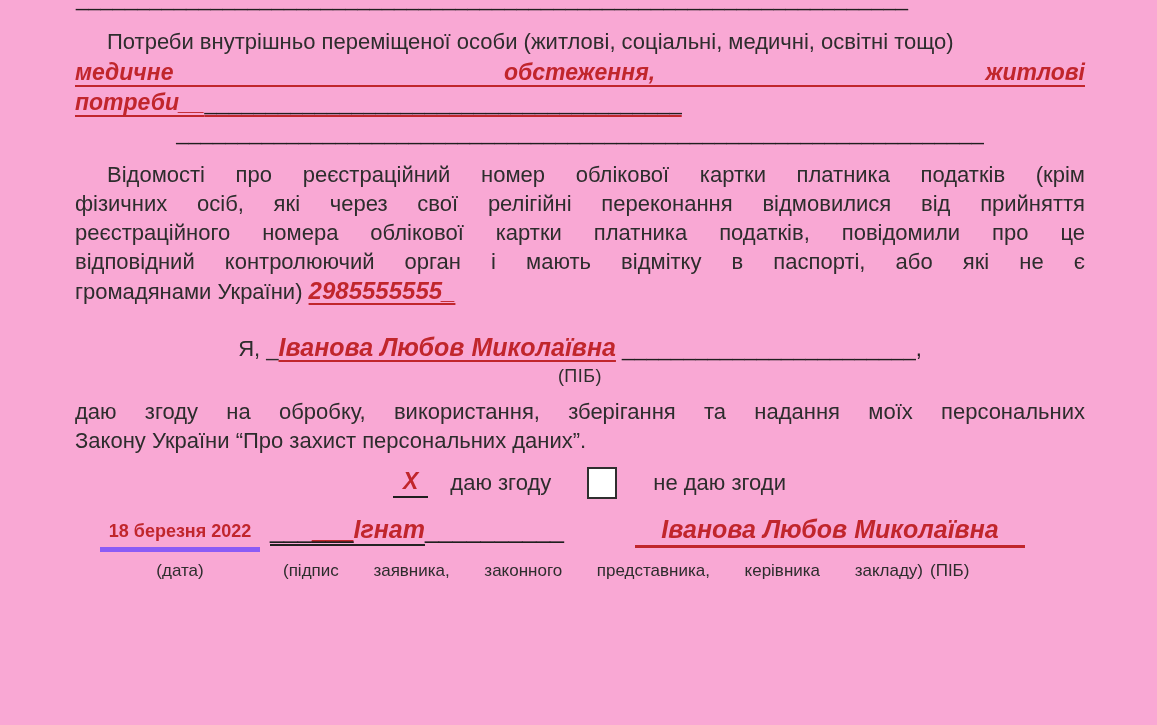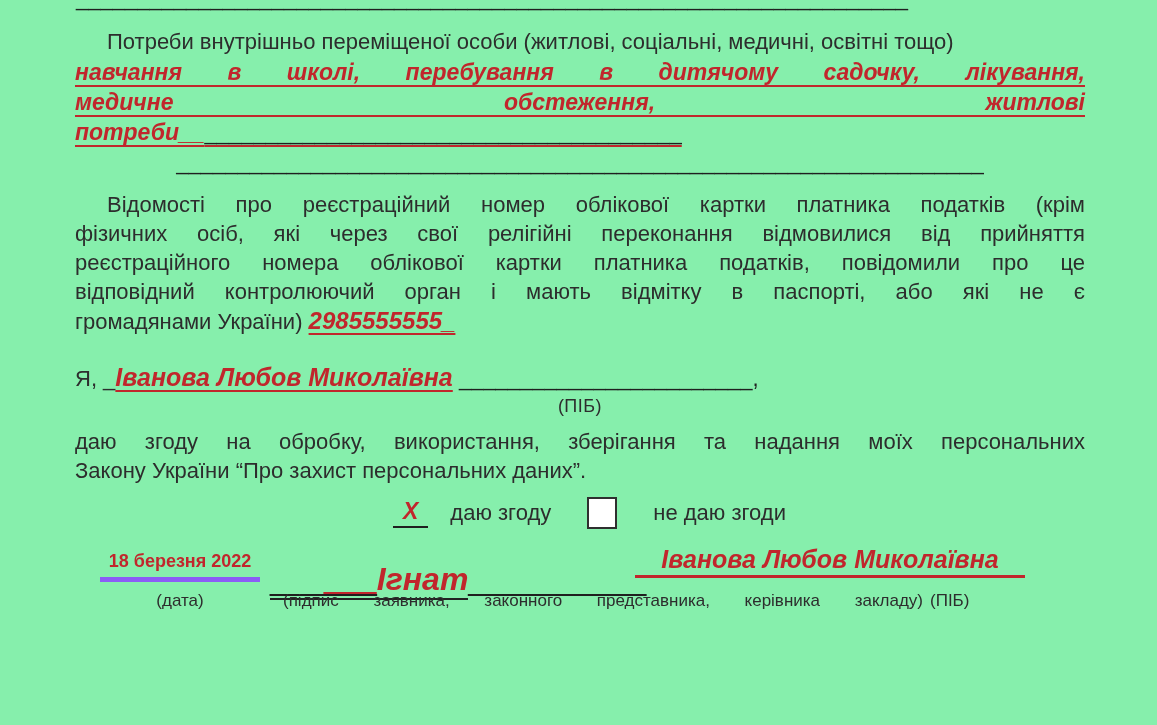--- a/index.html
+++ b/index.html
@@ -4,21 +4,21 @@
 <style>
   :root{
     --ink:#2d2d2d;
     --rule:#1f1f1f;
     --red:#c1262c;
   }
   html,body{margin:0;padding:0;background:#ffffff;}
   .page{
     position:relative;
     width:1157px;height:725px;
-    background:#86efac;
+    background:#f9a8d4;
     overflow:hidden;
     font-family:"Liberation Sans", sans-serif;
     color:var(--ink);
     font-size:22px;
   }
   .content{position:relative;margin:0 72px 0 75px;}
   
   .top-rule{position:absolute;top:-14px;left:76px;white-space:nowrap;color:var(--rule);letter-spacing:0;font-size:22px;}
   .p{line-height:29px;text-align:justify;}
   .jline{text-align:justify;text-align-last:justify;line-height:29px;white-space:normal;}
@@ -27,41 +27,41 @@
     color:var(--red);font-weight:bold;font-style:italic;font-size:23px;line-height:30px;
     text-decoration:underline;text-decoration-thickness:2px;text-underline-offset:5px;
   }
   .fill-just{text-align:justify;text-align-last:justify;}
   .blank{color:var(--rule);text-decoration:none;font-style:normal;font-weight:normal;font-size:22px;}
   .center-rule{line-height:30px;text-align:center;color:var(--rule);white-space:nowrap;overflow:hidden;}
   .redval{
     color:var(--red);font-weight:bold;font-style:italic;font-size:24px;
     text-decoration:underline;text-decoration-thickness:2px;text-underline-offset:4px;
   }
-  .me-line{margin-top:26px;line-height:30px;white-space:nowrap;}
+  .me-line{margin-top:26px;line-height:30px;white-space:nowrap;text-align:center;}
   .me-name{
     color:var(--red);font-weight:bold;font-style:italic;font-size:25px;
     text-decoration:underline;text-decoration-thickness:2px;text-underline-offset:4px;
   }
   .pib1{line-height:24px;font-size:18px;text-align:center;letter-spacing:.5px;}
   .choice{margin-top:11px;height:34px;display:flex;align-items:center;padding-left:318px;}
   .xmark{
     color:var(--red);font-weight:bold;font-style:italic;font-size:23px;
     border-bottom:2px solid var(--rule);padding:0 10px 1px 10px;
   }
   .choice-label{margin-left:22px;}
   .choice-box{margin-left:36px;width:30px;height:32px;border:2px solid #2f2f2f;box-sizing:border-box;background:#fff;}
   .choice-label2{margin-left:36px;}
   .sig{position:relative;margin-top:15px;height:86px;}
   .sig-date{
     position:absolute;left:25px;top:6px;width:160px;height:26px;
     border-bottom:5px solid #8b5cf6;text-align:center;
     color:var(--red);font-size:18px;font-weight:600;
   }
-  .sig-sign{position:absolute;left:195px;top:16px;width:300px;font-size:32px;white-space:nowrap;color:var(--rule);}
+  .sig-sign{position:absolute;left:195px;top:0;width:300px;font-size:25px;white-space:nowrap;color:var(--rule);}
   .sig-sign-left{border-bottom:2px solid #222;padding-bottom:1px;}
   .pre-red{text-decoration:underline;text-decoration-color:var(--red);text-decoration-thickness:3px;text-underline-offset:2px;}
   .sig-sign-name{color:var(--red);font-weight:bold;font-style:italic;}
   .sig-name{
     position:absolute;left:560px;top:0;width:390px;height:30px;text-align:center;
     color:var(--red);font-weight:bold;font-style:italic;font-size:25px;
     border-bottom:3px solid var(--red);white-space:nowrap;
   }
   .sig-label{position:absolute;top:46px;font-size:17px;color:var(--ink);}
   .lab-date{left:25px;width:160px;text-align:center;}
@@ -73,21 +73,20 @@
 <body>
 
 <div class="page">
 
   <div class="top-rule">____________________________________________________________________</div>
 
   <div class="content">
 
     <div class="p indent" style="margin-top:27px;line-height:30px;">Потреби внутрішньо переміщеної особи (житлові, соціальні, медичні, освітні тощо)</div>
 
-    <div class="redfill fill-just">навчання в школі, перебування в дитячому садочку, лікування,</div>
 
     <div class="redfill fill-just">медичне обстеження, житлові</div>
 
     <div class="redfill" style="text-align:left;"><span>потреби__</span><span class="blank">_______________________________________</span></div>
 
     <div class="center-rule">__________________________________________________________________</div>
 
     <div style="margin-top:12px;">
       <div class="jline indent">Відомості про реєстраційний номер облікової картки платника податків (крім</div>
       <div class="jline">фізичних осіб, які через свої релігійні переконання відмовилися від прийняття</div>

